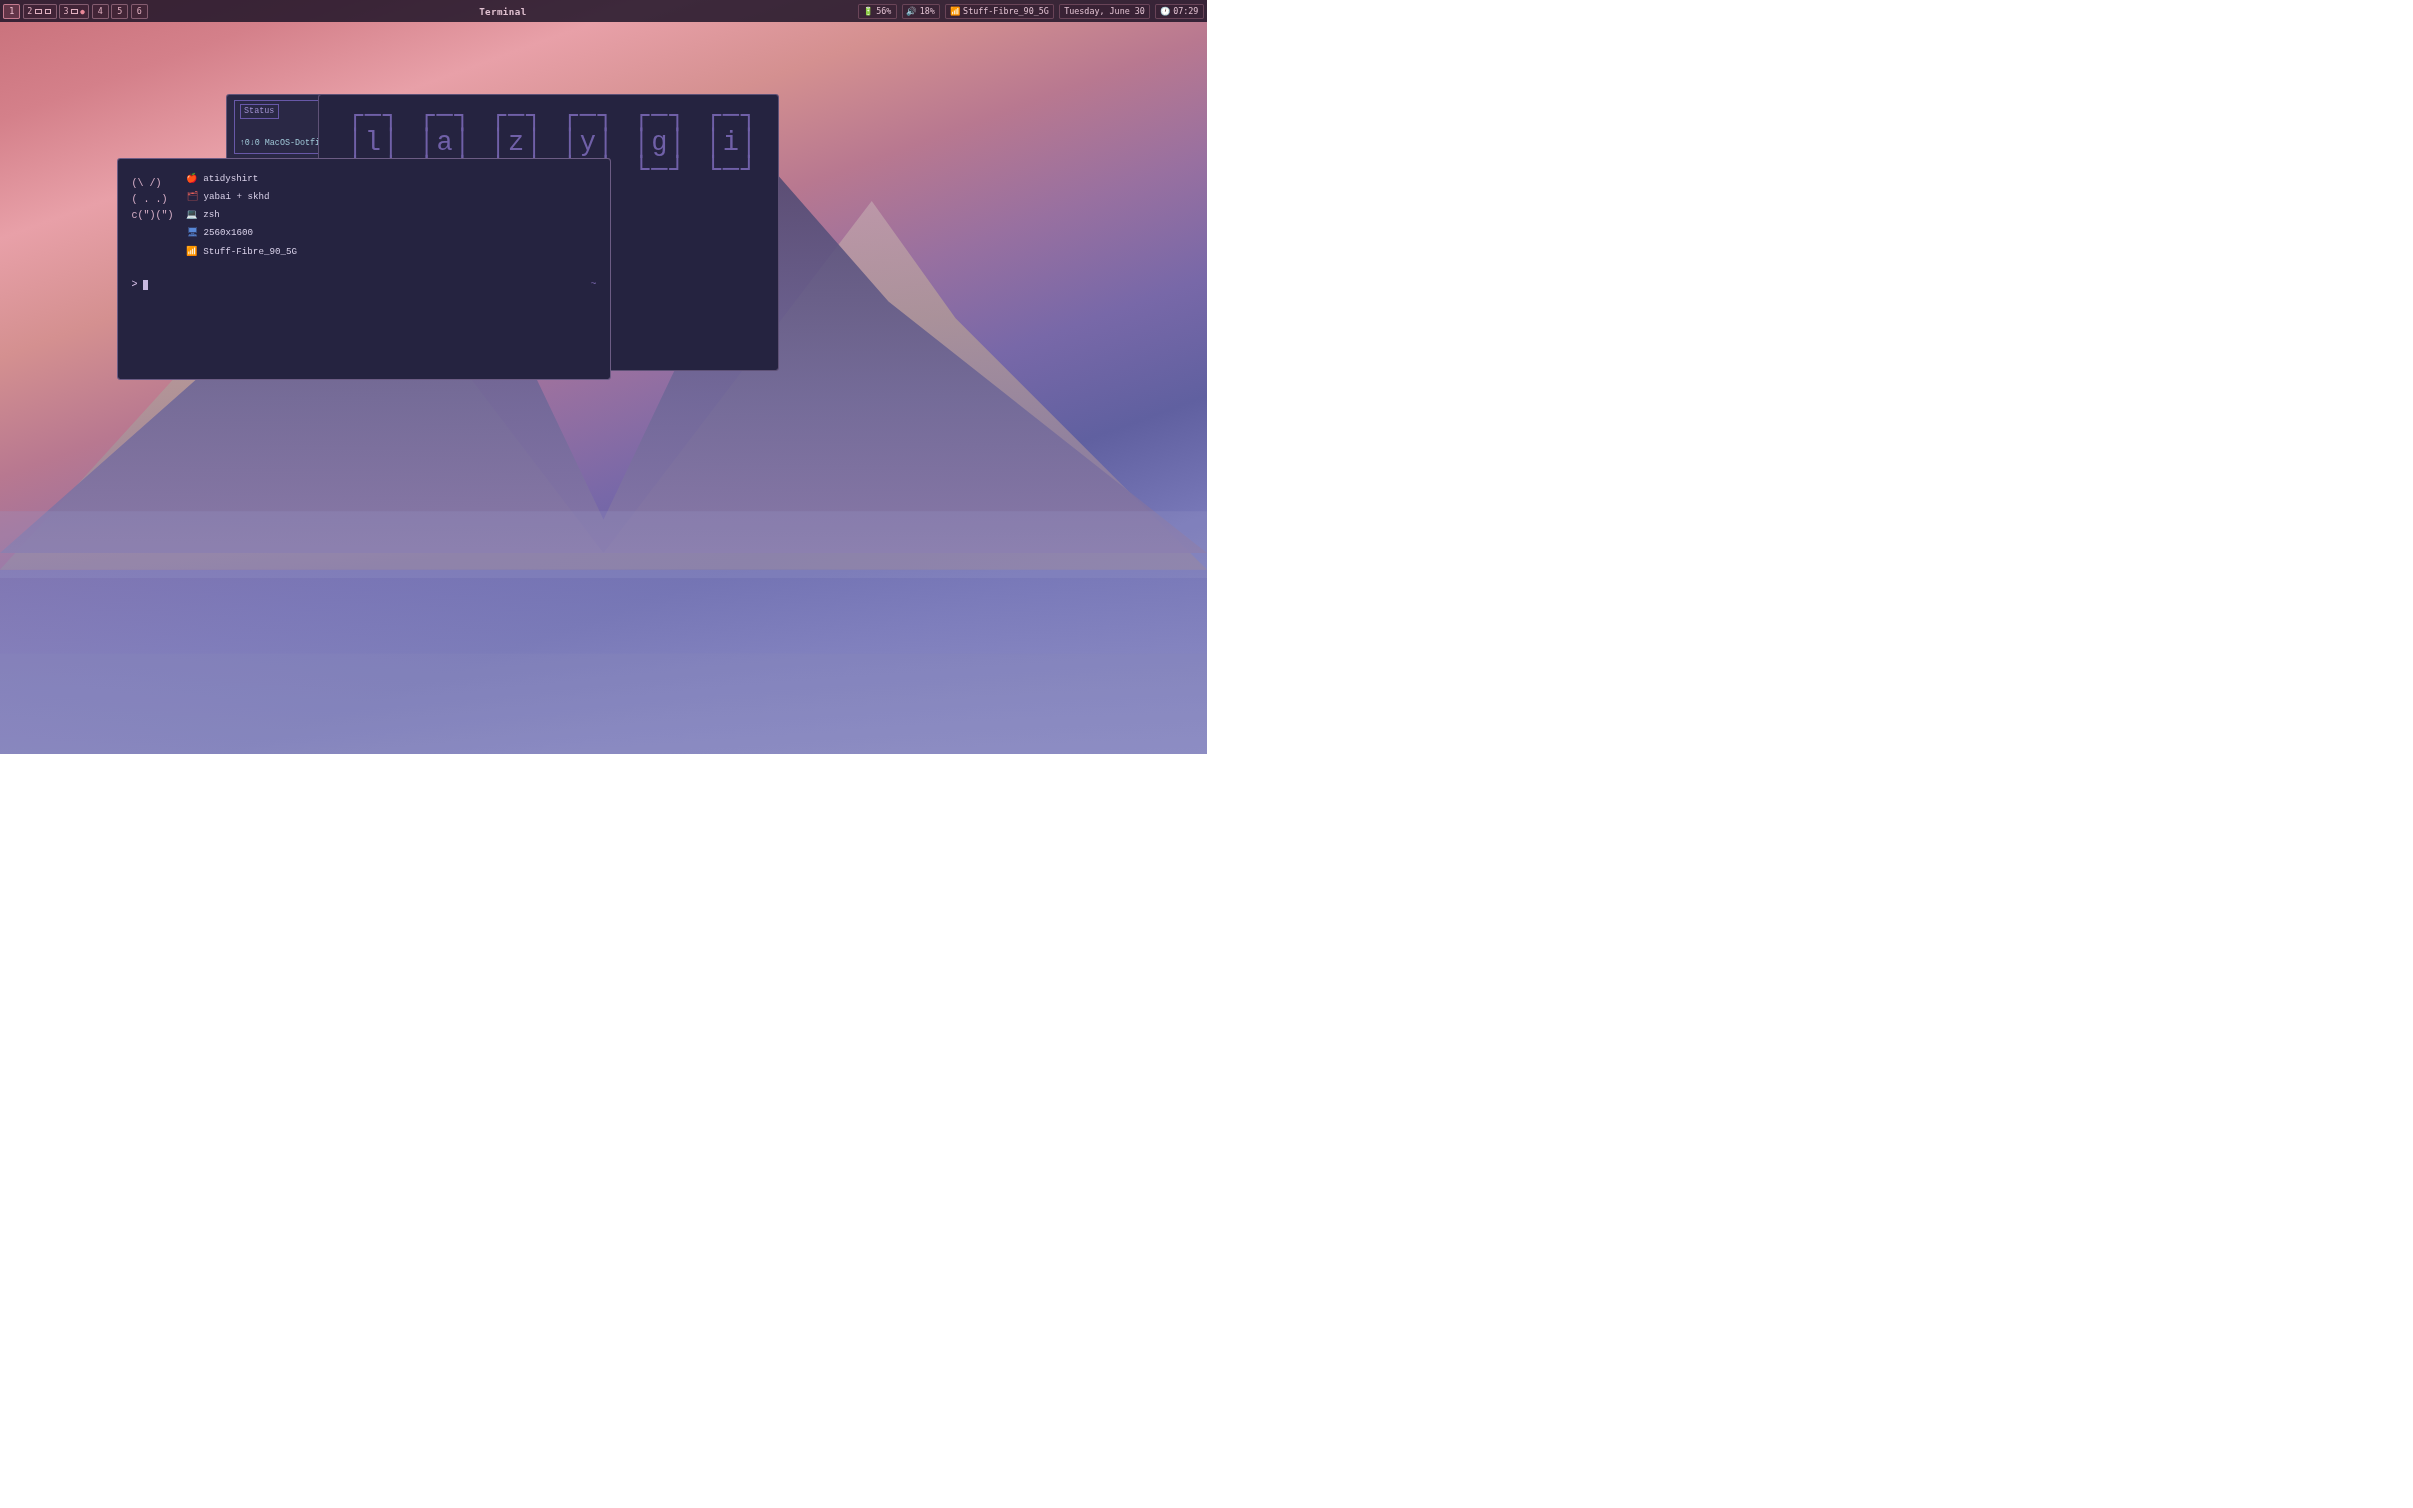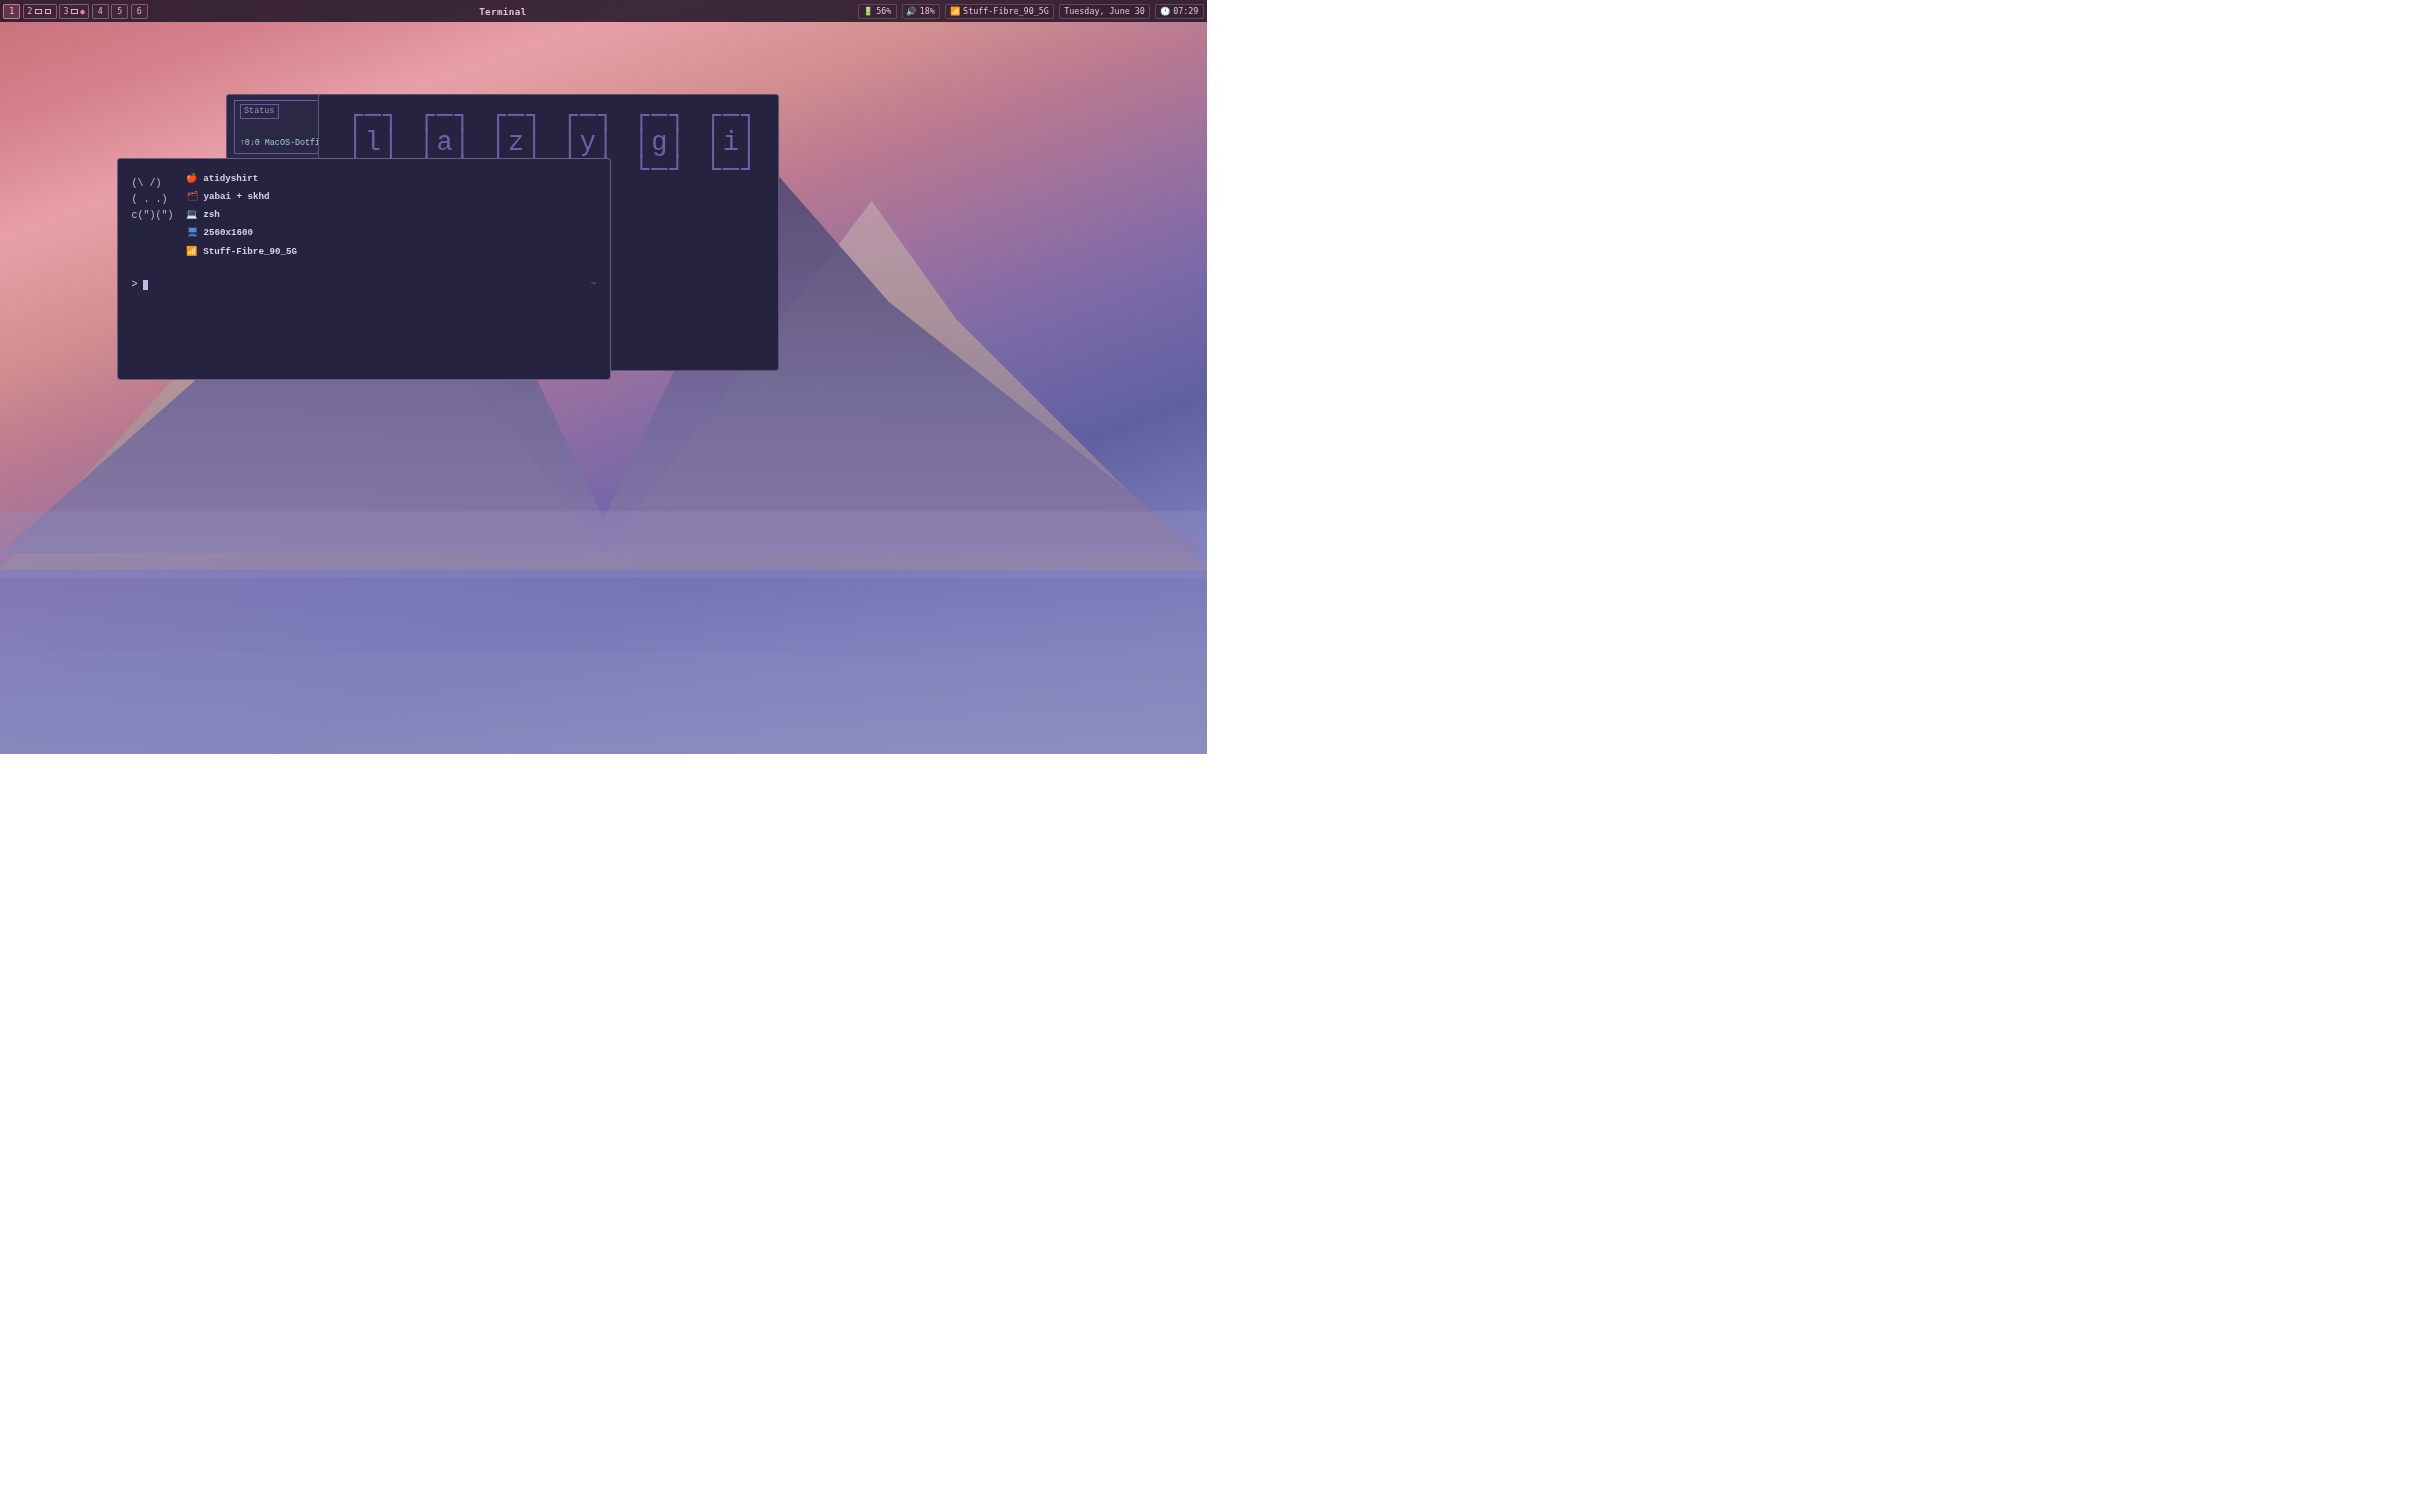--- a/index.html
+++ b/index.html
@@ -170,21 +170,21 @@
       z-index: 20;
     }
 
     .term-body {
       padding: 6.7px 8.4px;
       color: #c8b8e0;
       line-height: 1.5;
       height: calc(100% - 18.4px);
       overflow: hidden;
     }
-    .term-white { color: #d8d0e8; font-weight: bold; }
+    .term-white { color: #d8d0e8; }
 
     .lazygit-ascii {
       font-size: 11px;
       line-height: 1.2;
       color: #8878b8;
     }
 
     .status-box {
       border: 0.8px solid #6858a8;
       padding: 3.4px 5px;

